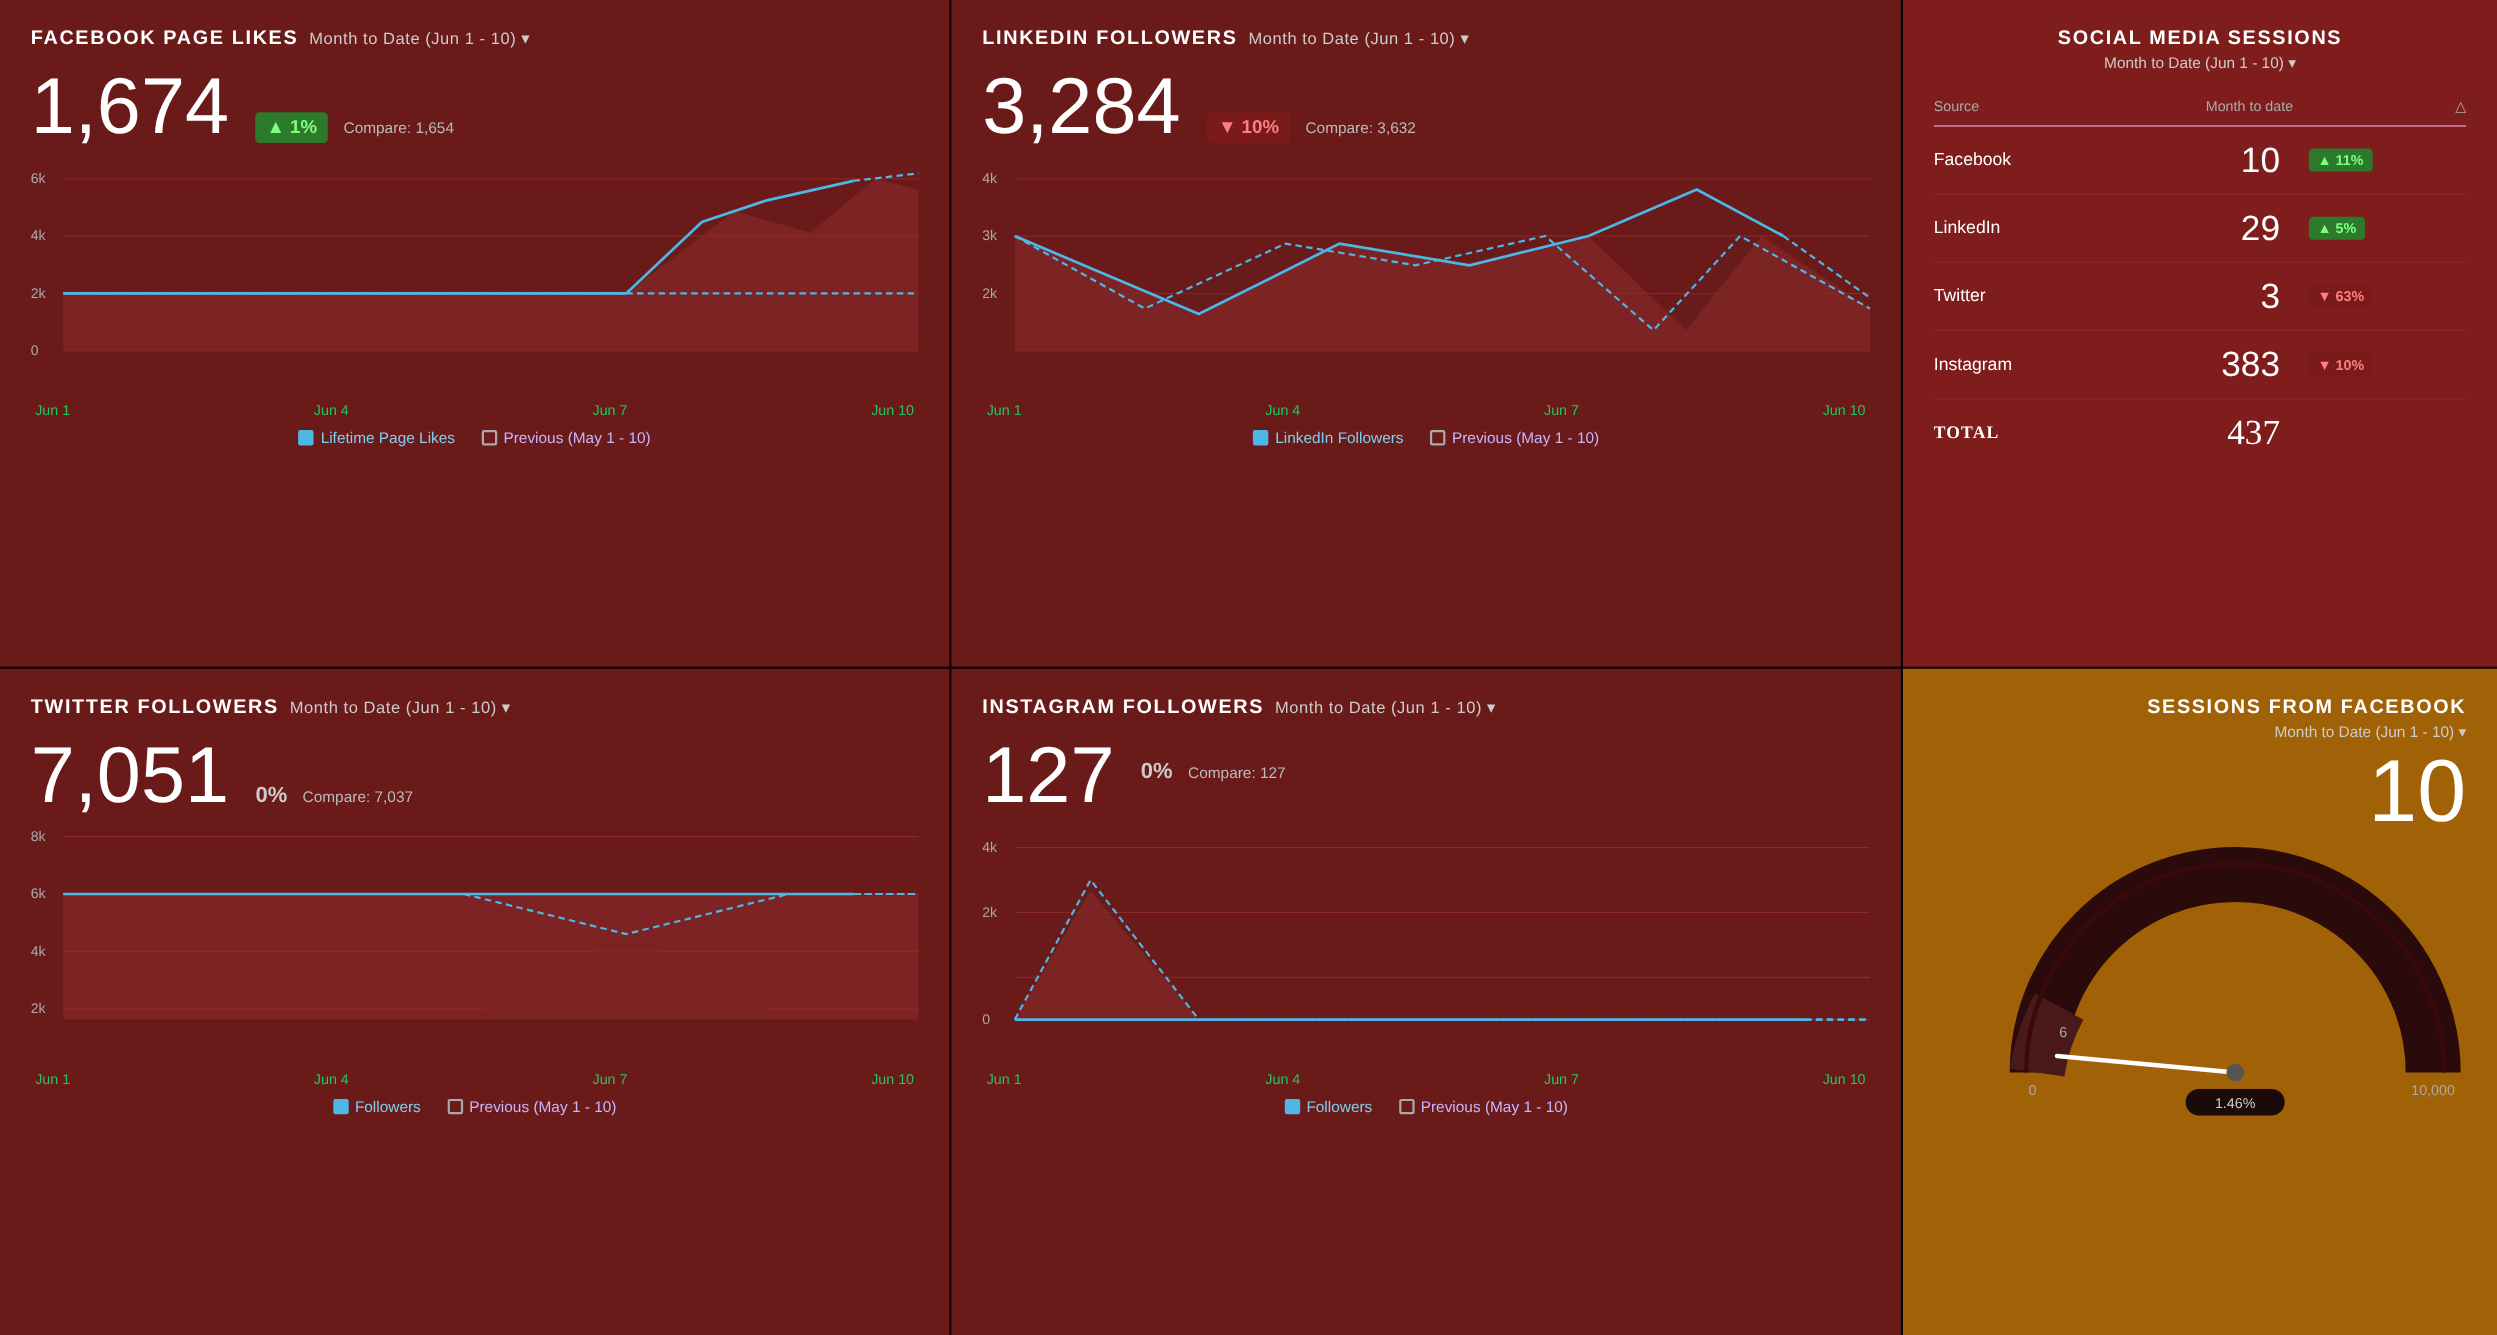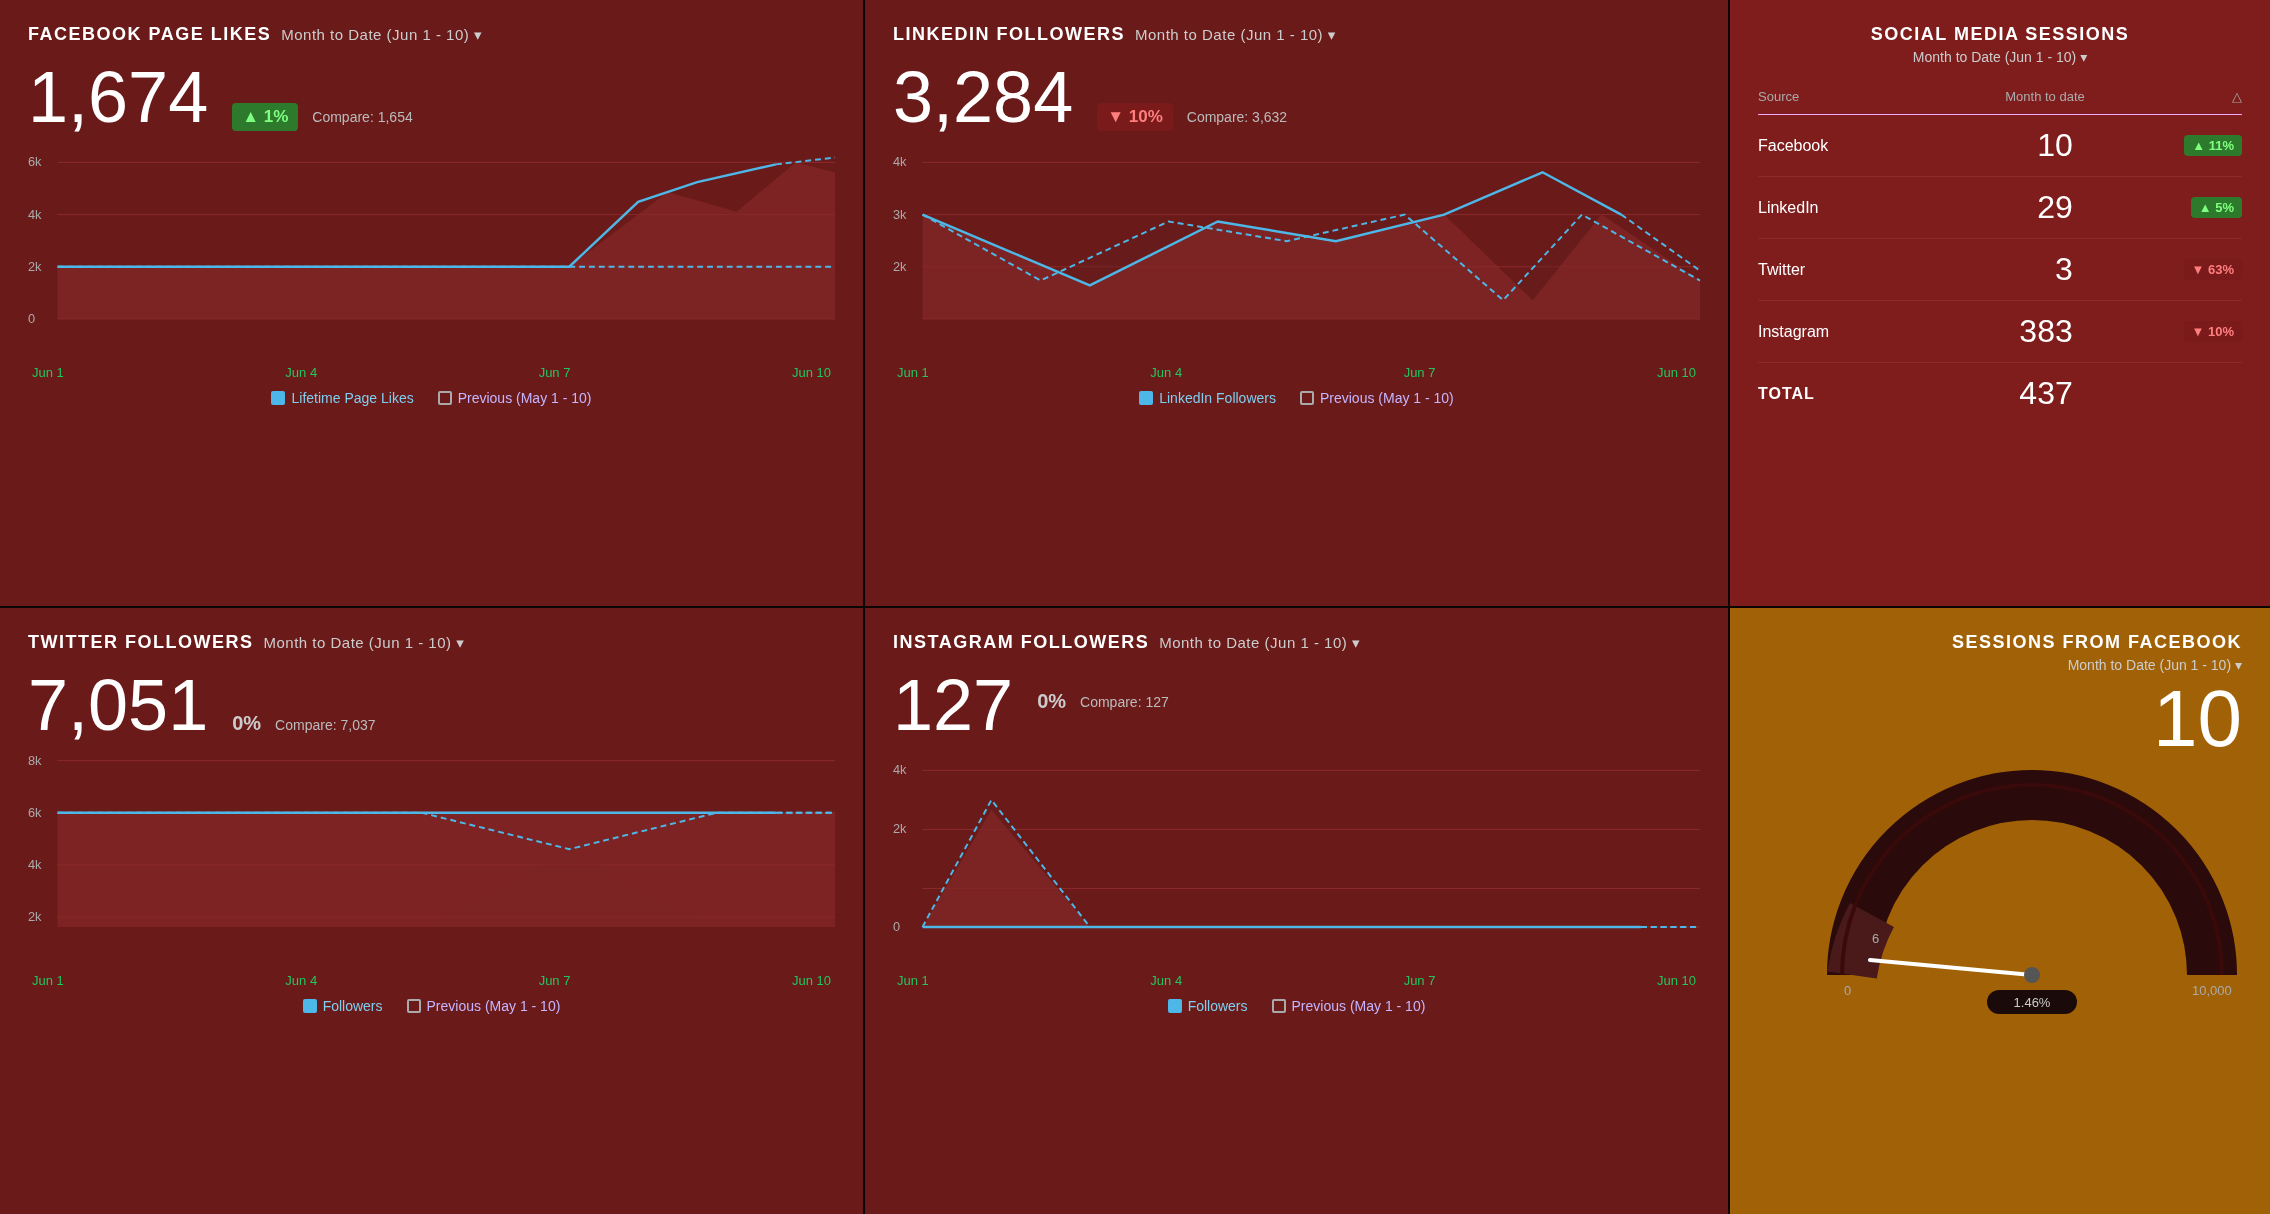--- a/index.html
+++ b/index.html
@@ -148,22 +148,22 @@
       font-size: 16px;
       color: #fff;
       border-bottom: 1px solid #8b2a2a;
     }
     .sessions-table td.big-val {
       font-size: 32px;
       font-weight: 300;
       text-align: right;
       padding-right: 12px;
     }
-    .sessions-table td.badge-cell { text-align: right; }
-    .total-row td { border-bottom: none; }
+    .sessions-table td.badge-cell { }
+    .total-row td { border-bottom: none; font-family: Liberation Serif, serif; }
     .total-label { font-weight: bold; font-size: 14px; letter-spacing: 1px; }
 
     
     .gauge-panel {
       background: #a16207;
       padding: 24px 28px 0 28px;
       grid-row: 2;
       grid-column: 3;
       display: flex;
       flex-direction: column;

